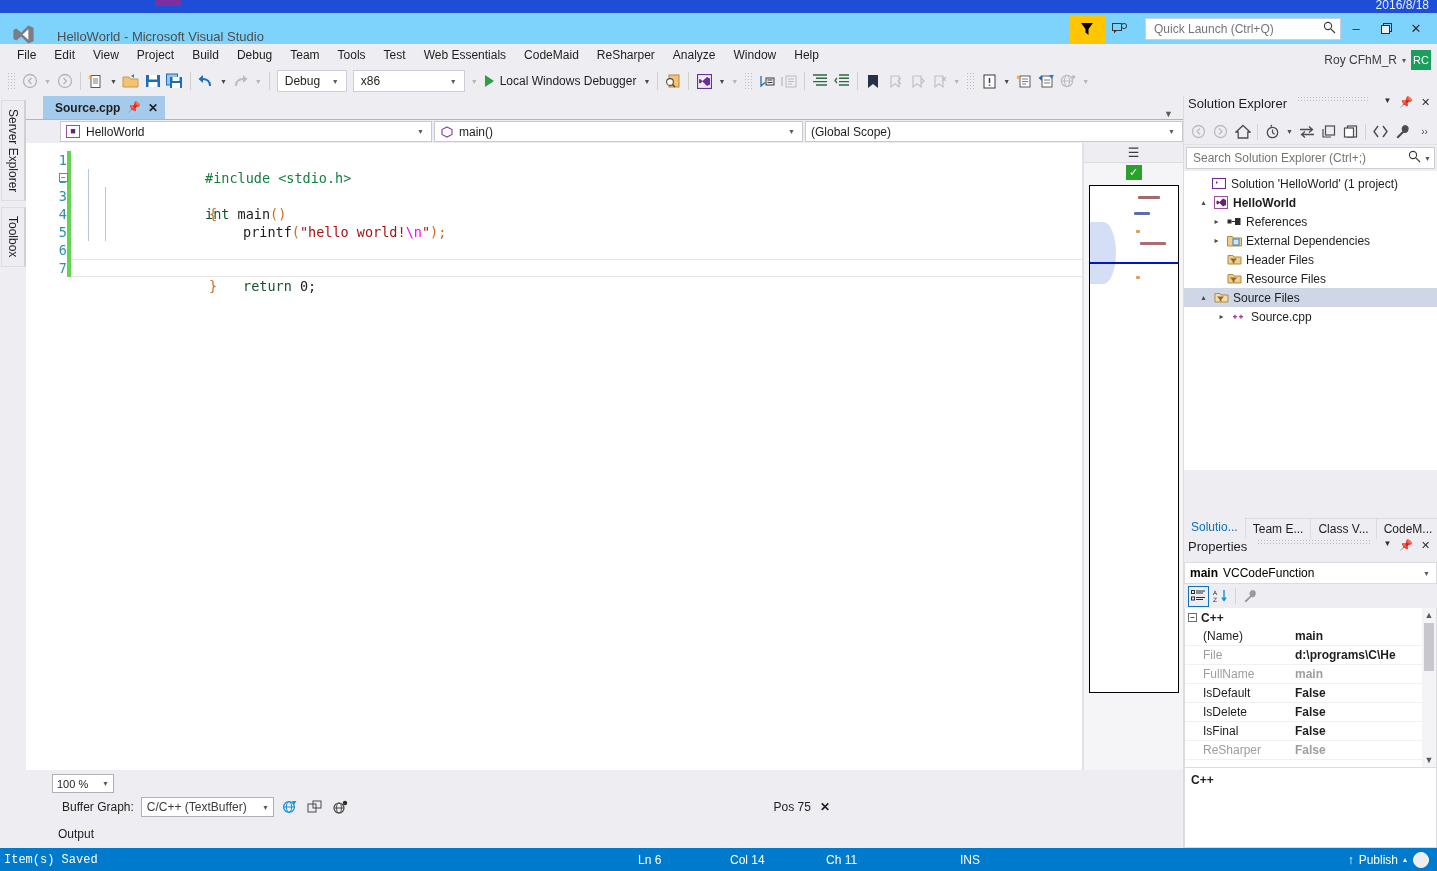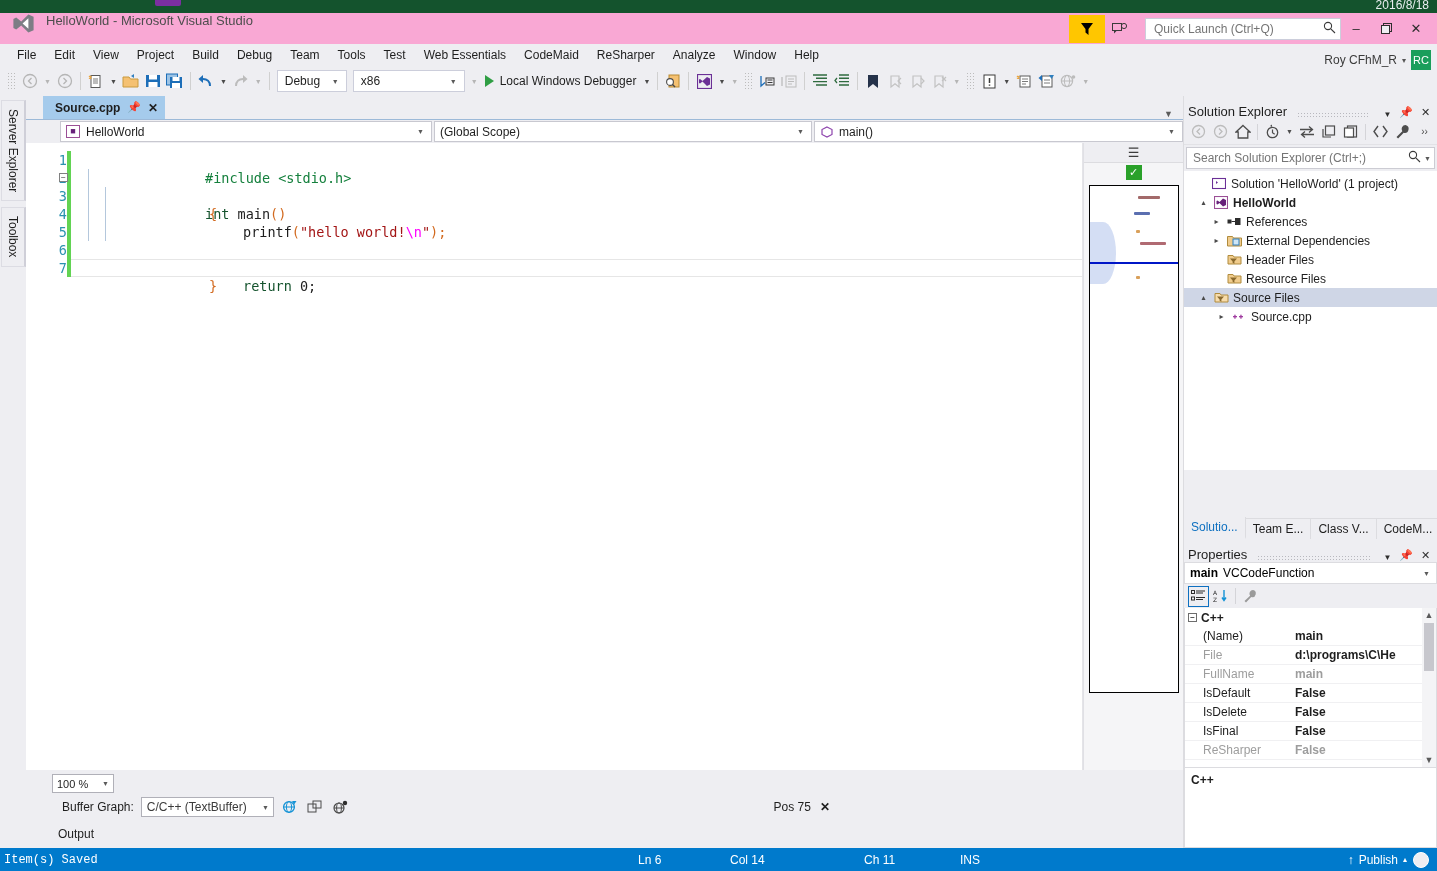--- a/index.html
+++ b/index.html
@@ -9,43 +9,43 @@
     font-size: 12px;
     background: #1e4d4a;
     overflow: hidden;
     -webkit-font-smoothing: antialiased;
   }
   #app { position: relative; width: 1437px; height: 871px; }
 
   
   .desktop-strip {
     position: absolute; left:0; top:0; width:1437px; height:14px;
-    background: #14532d;
+    background: #1d4ed8;
   }
   .desktop-date {
     position: absolute; right: 8px; top: -2px;
     color: #e9eef0; font-size: 12px;
   }
   .desktop-purple {
     position: absolute; left: 155px; top: -10px;
     width: 26px; height: 16px; background: #7b2fa0; border-radius: 2px;
   }
 
   
   .vs-window {
     position: absolute; left: 0; top: 13px;
     width: 1437px; height: 858px;
     background: #eeeef2;
     display: flex; flex-direction: column;
   }
 
   
   .titlebar {
-    position: relative; height: 31px; background: #f9a8d4;
-    display: flex; align-items: flex-start; flex: 0 0 31px;
+    position: relative; height: 31px; background: #7dd3fc;
+    display: flex; align-items: flex-end; flex: 0 0 31px; gap: 11px;
   }
   .vs-logo {
     margin-left: 12px; width: 22px; height: 20px;
     color: #68217a; display: flex; align-items: center; justify-content: center;
   }
   .title-text {
     margin-left: 12px; color: #4d4d4d; font-size: 13px;
   }
   .title-right {
     position: absolute; right: 0; top: 0; height: 31px;
@@ -292,21 +292,21 @@
   .output-underline {
     position: absolute; left: 30px; top: 78px; width: 38px; height: 3px; background: #d6d6da;
   }
 
   
   .rightdock {
     width: 254px; flex: 0 0 254px; background: #eeeef2;
     display: flex; flex-direction: column; border-left: 1px solid #dcdce0;
   }
   .panel-head {
-    height: 23px; display: flex; align-items: flex-end; padding: 0 4px 0 4px;
+    height: 23px; display: flex; align-items: flex-start; padding: 0 4px 0 4px;
     font-size: 13px; color: #1e1e1e; gap: 4px;
   }
   .panel-title { white-space: nowrap; }
   .panel-dots {
     flex: 1; height: 7px; margin: 0 6px;
     background-image: radial-gradient(#b8b8be 36%, transparent 38%);
     background-size: 3px 3px;
   }
   .ph-btn { width: 15px; text-align: center; font-size: 11px; color: #2d2d2d; }
   .ph-btn.caret { font-size: 8px; }
@@ -388,21 +388,21 @@
   }
 
   
   .statusbar {
     height: 23px; background: #007acc; color: #fff; flex: 0 0 23px;
     display: flex; align-items: center; font-size: 12px; position: relative;
   }
   .sb-left { padding-left: 4px; font-family: Liberation Mono, monospace; }
   .sb-ln { position: absolute; left: 638px; }
   .sb-col { position: absolute; left: 730px; }
-  .sb-ch { position: absolute; left: 826px; margin-left: 38px; }
+  .sb-ch { position: absolute; left: 826px; }
   .sb-ins { position: absolute; left: 960px; }
   .sb-right {
     position: absolute; right: 8px; display: flex; align-items: center; gap: 6px;
   }
   .sb-publish { display: flex; align-items: center; gap: 5px; }
   .sb-circle {
     width: 16px; height: 16px; border-radius: 50%; border: 1.5px solid #fff;
     background: #eeeef2;
   }
 </style>
@@ -684,31 +684,31 @@
             <span class="tab-chev">▼</span>
           </div>
         </div>
 
         <div class="navbar">
           <div class="navcombo nc1">
             <span class="ico-proj">■</span>
             <span class="nv">HelloWorld</span>
             <span class="na">▼</span>
           </div>
-          <div class="navcombo nc2">
-            <span class="nv">(Global Scope)</span>
-            <span class="na">▼</span>
-          </div>
           <div class="navcombo nc3">
             <span class="ico-method">
               <svg width="12" height="12" viewBox="0 0 12 12">
                   <path d="M6 1 11 3.5 11 8.5 6 11 1 8.5 1 3.5Z" fill="none" stroke="#8e44ad" stroke-width="1.2"></path>
                 </svg>
             </span>
             <span class="nv">main()</span>
+            <span class="na">▼</span>
+          </div>
+          <div class="navcombo nc2">
+            <span class="nv">(Global Scope)</span>
             <span class="na">▼</span>
           </div>
         </div>
 
         <div class="editor-row">
           <div class="editor">
             <div class="gutter-indicator"></div>
             <div class="linenums">
               <div>1</div>
               <div>2</div>

